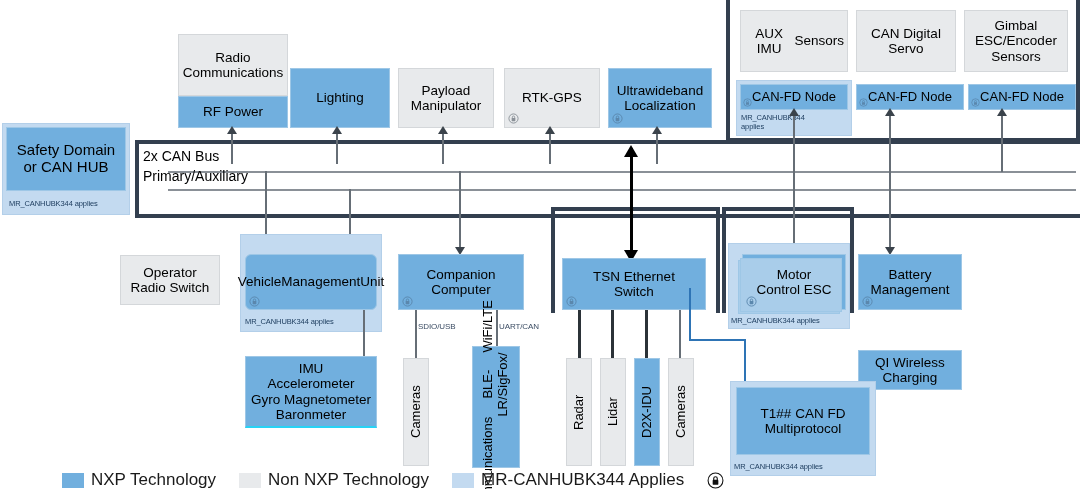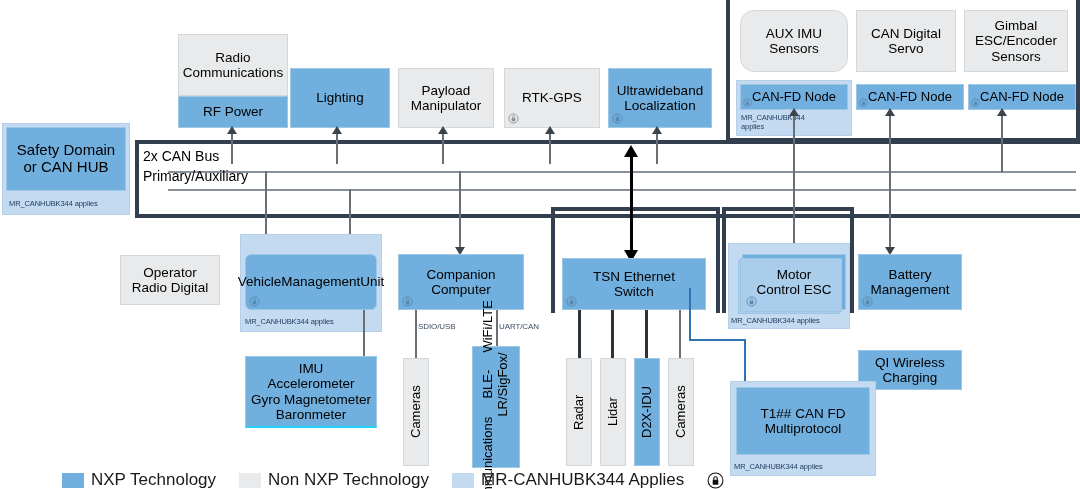--- a/index.html
+++ b/index.html
@@ -142,21 +142,21 @@
   <div class="arrow-up" style="left:227px; top:126px;"></div>
   <div class="vline" style="left:336px; top:128px; height:36px;"></div>
   <div class="arrow-up" style="left:332px; top:126px;"></div>
   <div class="vline" style="left:442px; top:128px; height:36px;"></div>
   <div class="arrow-up" style="left:438px; top:126px;"></div>
   <div class="vline" style="left:549px; top:128px; height:36px;"></div>
   <div class="arrow-up" style="left:545px; top:126px;"></div>
   <div class="vline" style="left:656px; top:128px; height:36px;"></div>
   <div class="arrow-up" style="left:652px; top:126px;"></div>
 
-  <div class="blk nonxp" style="left:740px; top:10px; width:108px; height:62px; flex-direction:column;border-radius:14px;">
+  <div class="blk nonxp" style="left:740px; top:10px; width:108px; height:62px; ">
     <span>AUX IMU</span>
     <span>Sensors</span>
   </div>
   <div class="blk nonxp" style="left:856px; top:10px; width:100px; height:62px; flex-direction:column;">
     <span>CAN Digital</span>
     <span>Servo</span>
   </div>
   <div class="blk nonxp" style="left:964px; top:10px; width:104px; height:62px; flex-direction:column;">
     <span>Gimbal</span>
     <span>ESC/Encoder</span>
@@ -220,21 +220,21 @@
 
   <div class="vline" style="left:889px; top:171px; height:82px;"></div>
   <div class="arrow-dn" style="left:885px; top:247px;"></div>
 
   <div class="vline dark" style="left:630px; top:148px; height:112px; background:#000;"></div>
   <div class="arrow-up" style="left:624px; top:145px; border-left-width:7px; border-right-width:7px; border-bottom:12px solid #000;"></div>
   <div class="arrow-dn" style="left:624px; top:250px; border-left-width:7px; border-right-width:7px; border-top:12px solid #000;"></div>
 
   <div class="blk nonxp" style="left:120px; top:255px; width:100px; height:50px; flex-direction:column;">
     <span>Operator</span>
-    <span>Radio Digital</span>
+    <span>Radio Switch</span>
   </div>
 
   <div class="mrwrap" style="position:absolute; left:240px; top:234px; width:142px; height:98px;"></div>
   <div class="blk nxp" style="left:245px; top:254px; width:132px; height:56px; flex-direction:row;border-radius:6px;">
     <span>Vehicle</span>
     <span>Management</span>
     <span>Unit</span>
     <span class="lock" style="left:3px; bottom:2px;">
       <svg viewBox="0 0 24 24">
           <circle cx="12" cy="12" r="10" fill="none" stroke="#5a87ad" stroke-width="2"></circle>

